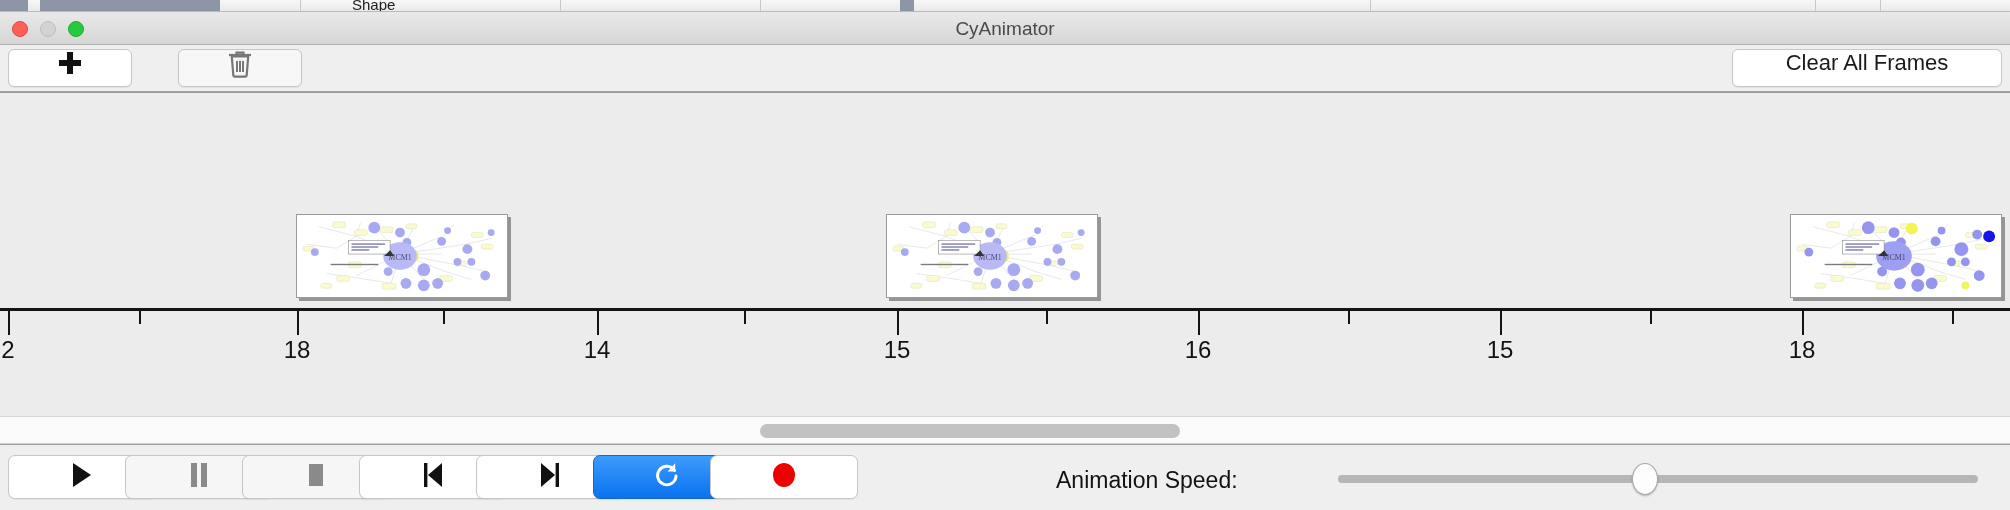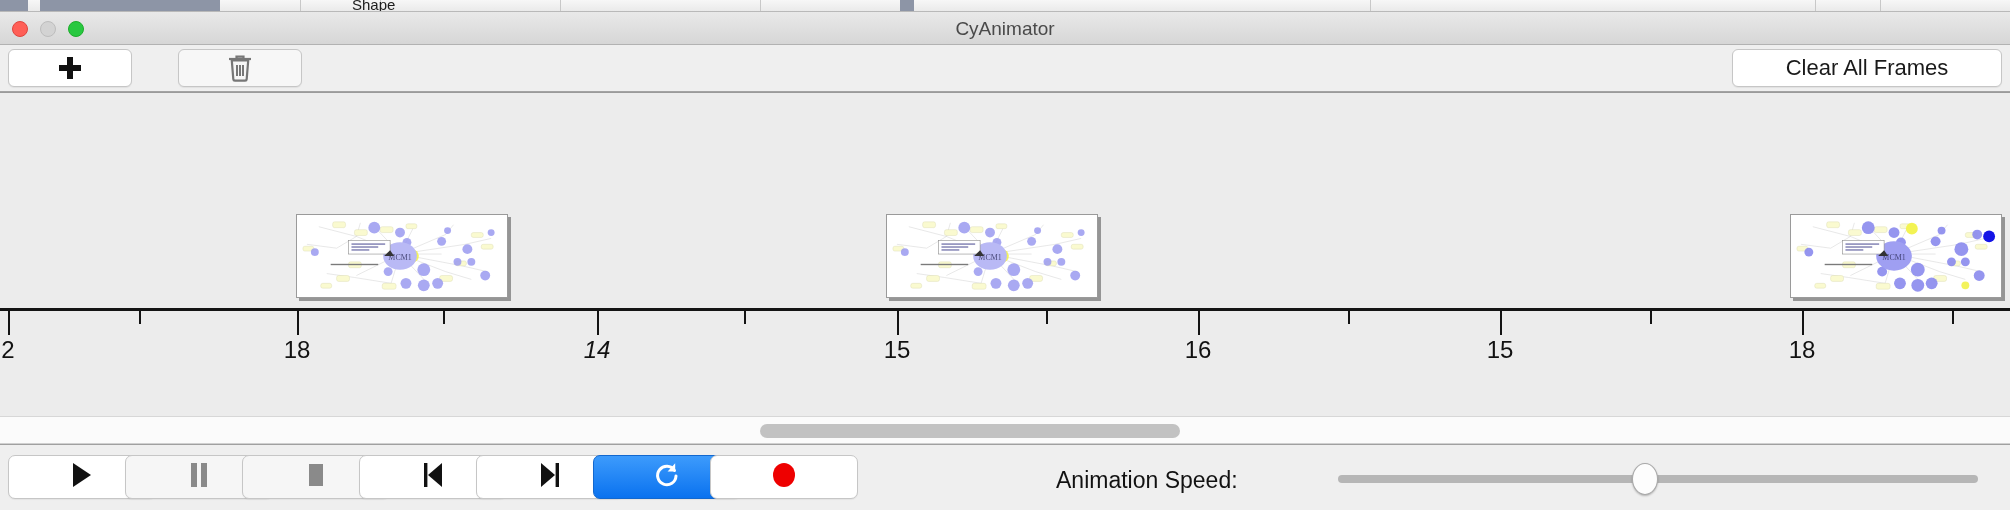--- a/index.html
+++ b/index.html
@@ -29,21 +29,21 @@
   .light { width:16px; height:16px; border-radius:50%; }
   .light.close  { background:#ff5f57; border:1px solid #e0443e; }
   .light.min    { background:#d3d3d3; border:1px solid #bdbdbd; }
   .light.max    { background:#28c840; border:1px solid #1dad2b; }
   .title-text { position:absolute; left:0; top:0; width:100%; height:33px;
                 line-height:33px; text-align:center; font-size:19px; color:#4a4a4a; }
 
   
   .toolbar { position:absolute; left:0; top:45px; width:2010px; height:46px; background:#efefef; }
   .tb-btn { position:absolute; top:4px; height:38px; border:1px solid #c6c6c6;
-            border-radius:6px; display:flex; align-items:center; justify-content:center;
+            border-radius:6px; display:flex; align-items:flex-start; justify-content:center;
             box-shadow:0 1px 1px rgba(0,0,0,.06); }
   .tb-btn.add  { left:8px;  width:124px; background:#ffffff; }
   .tb-btn.del  { left:178px; width:124px; background:#f7f7f7; }
   .tb-btn.clear{ right:8px; width:270px; background:#ffffff; font-size:22px; color:#1a1a1a; }
   .plus-ico svg, .trash-ico svg { display:block; }
 
   
   .hsep { position:absolute; left:0; width:2010px; height:1px; background:#9a9a9a; }
 
   
@@ -345,21 +345,21 @@
         <div class="tick minor" style="left: 443px;"></div>
         <div class="tick minor" style="left: 744px;"></div>
         <div class="tick minor" style="left: 1046px;"></div>
         <div class="tick minor" style="left: 1348px;"></div>
         <div class="tick minor" style="left: 1650px;"></div>
         <div class="tick minor" style="left: 1952px;"></div>
       </div>
     <div id="tlabels">
         <div class="tlabel" style="left: 8px;">2</div>
         <div class="tlabel" style="left: 297px;">18</div>
-        <div class="tlabel" style="left: 597px; font-style: italic;">14</div>
+        <div class="tlabel" style="left: 597px;">14</div>
         <div class="tlabel" style="left: 897px;">15</div>
         <div class="tlabel" style="left: 1198px;">16</div>
         <div class="tlabel" style="left: 1500px;">15</div>
         <div class="tlabel" style="left: 1802px; text-align: center;">18</div>
       </div>
   </div>
 
   <div class="scrollbar">
     <div class="sb-thumb" id="sbthumb" style="left: 760px; width: 420px;"></div>
   </div>

